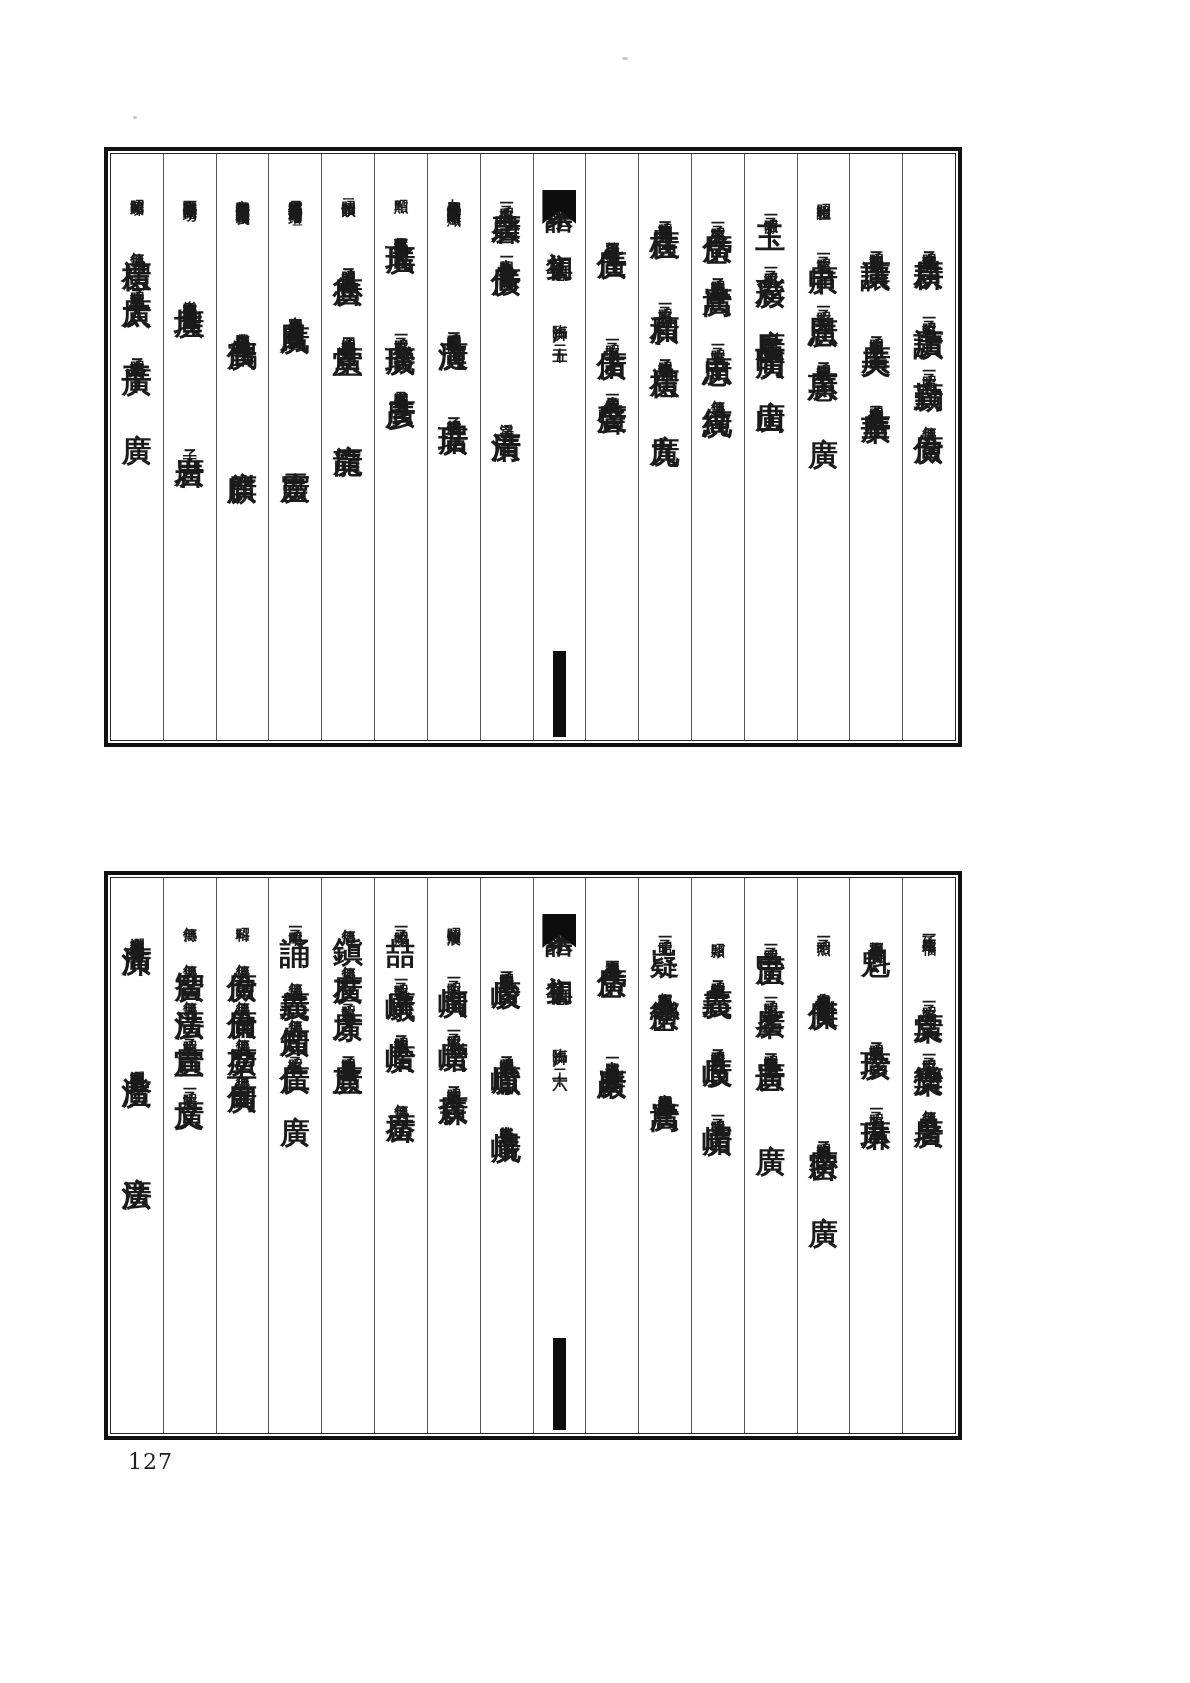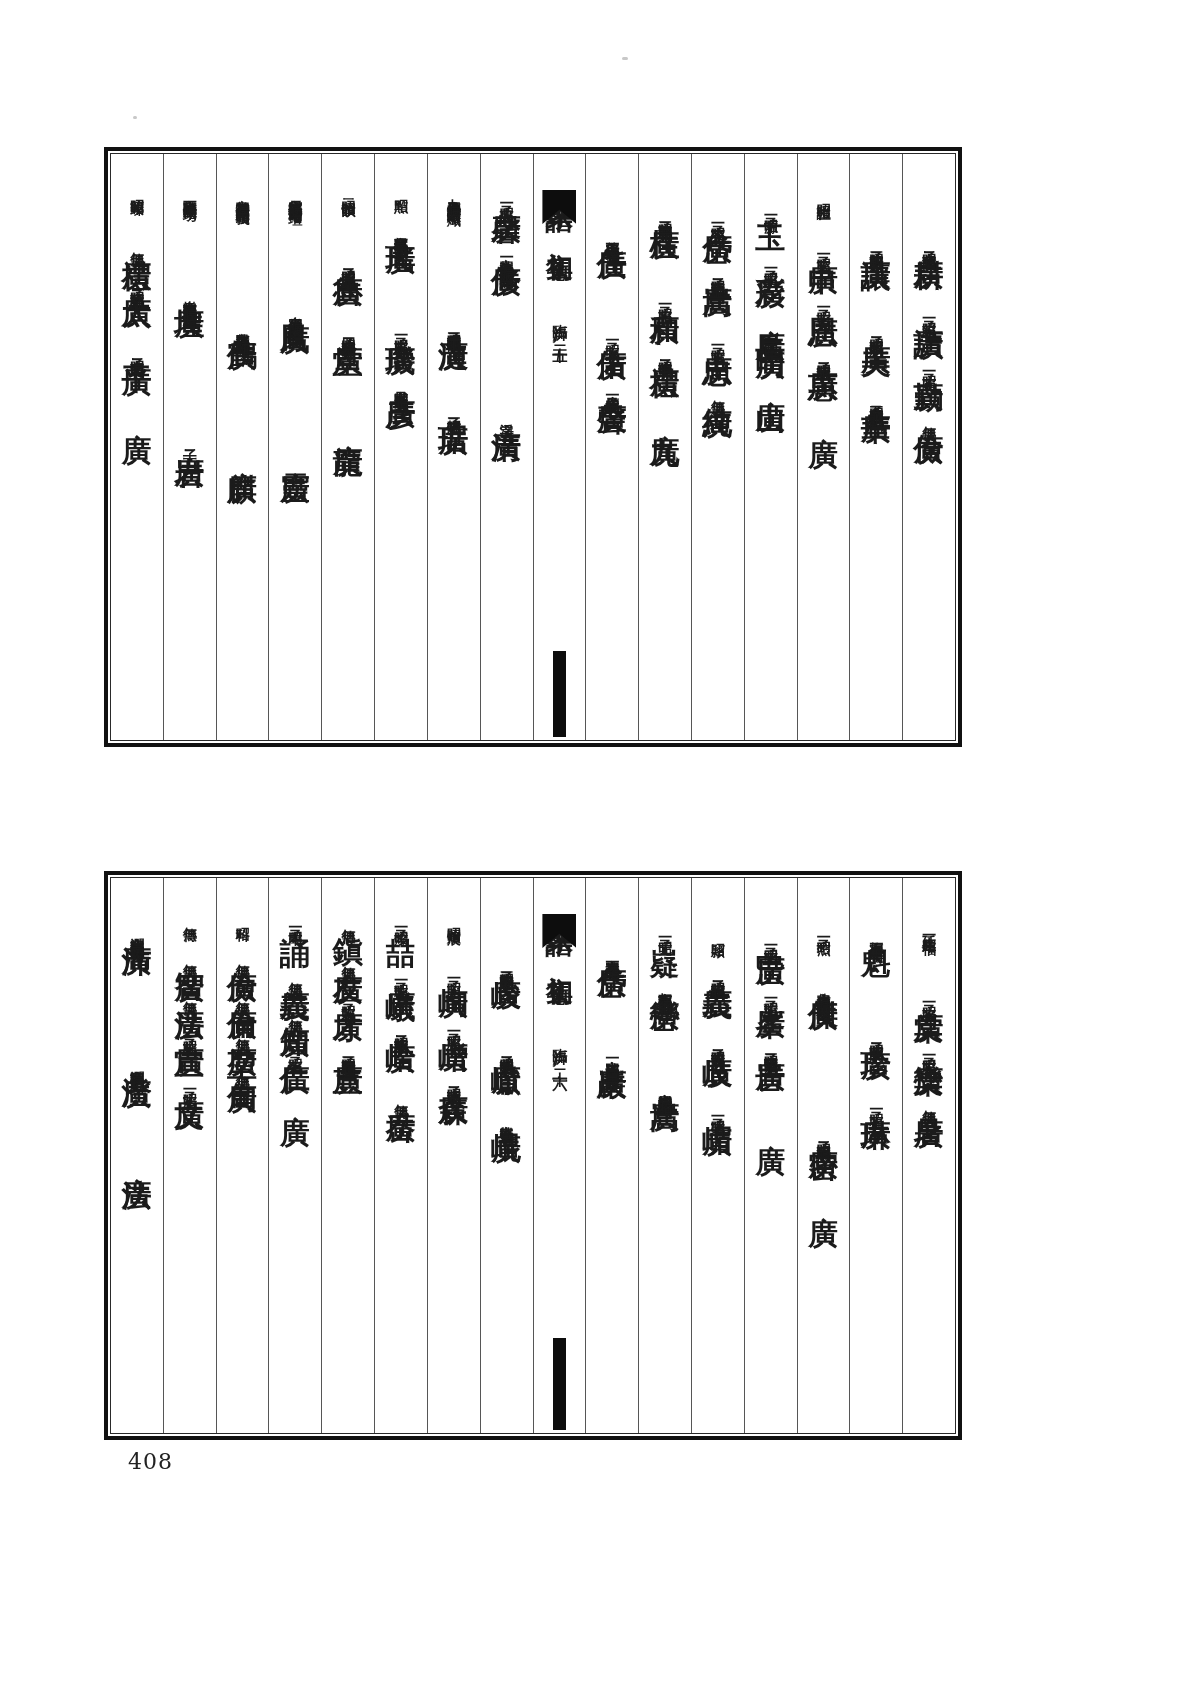--- a/index.html
+++ b/index.html
@@ -567,16 +567,16 @@
         <div class="entry">
           <div class="ename">廣澄</div>
           <div class="eann" style="height: 80px;">字潤功執事官子一昭栢</div>
         </div>
         <div class="entry">
           <div class="ename">廣法</div>
         </div>
       </div>
     </div>
   </div>
-<div class="pageno">408</div>
+<div class="pageno">127</div>
 
 <div class="scan-speck" style="left:622px;top:57px;width:6px;height:3px;"></div>
 <div class="scan-speck" style="left:133px;top:116px;width:4px;height:3px;"></div>
 
 </body></html>

